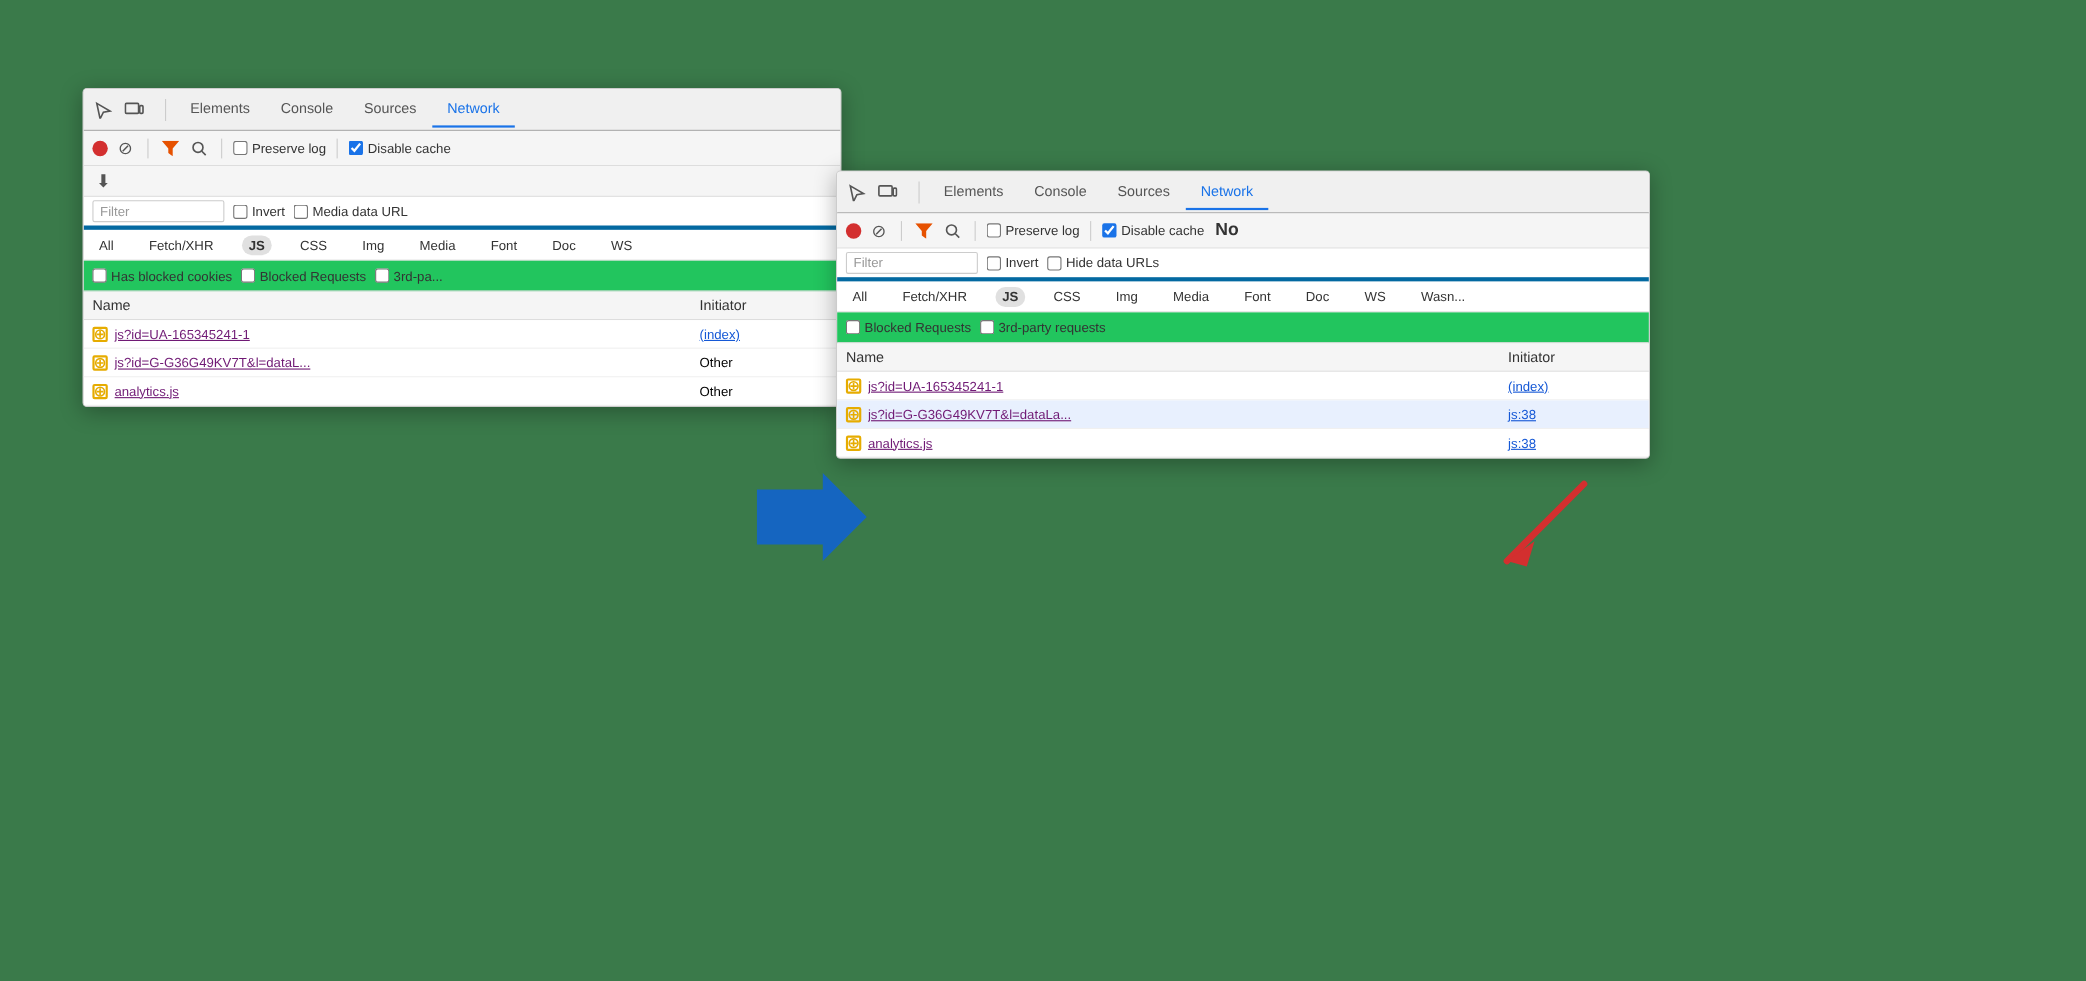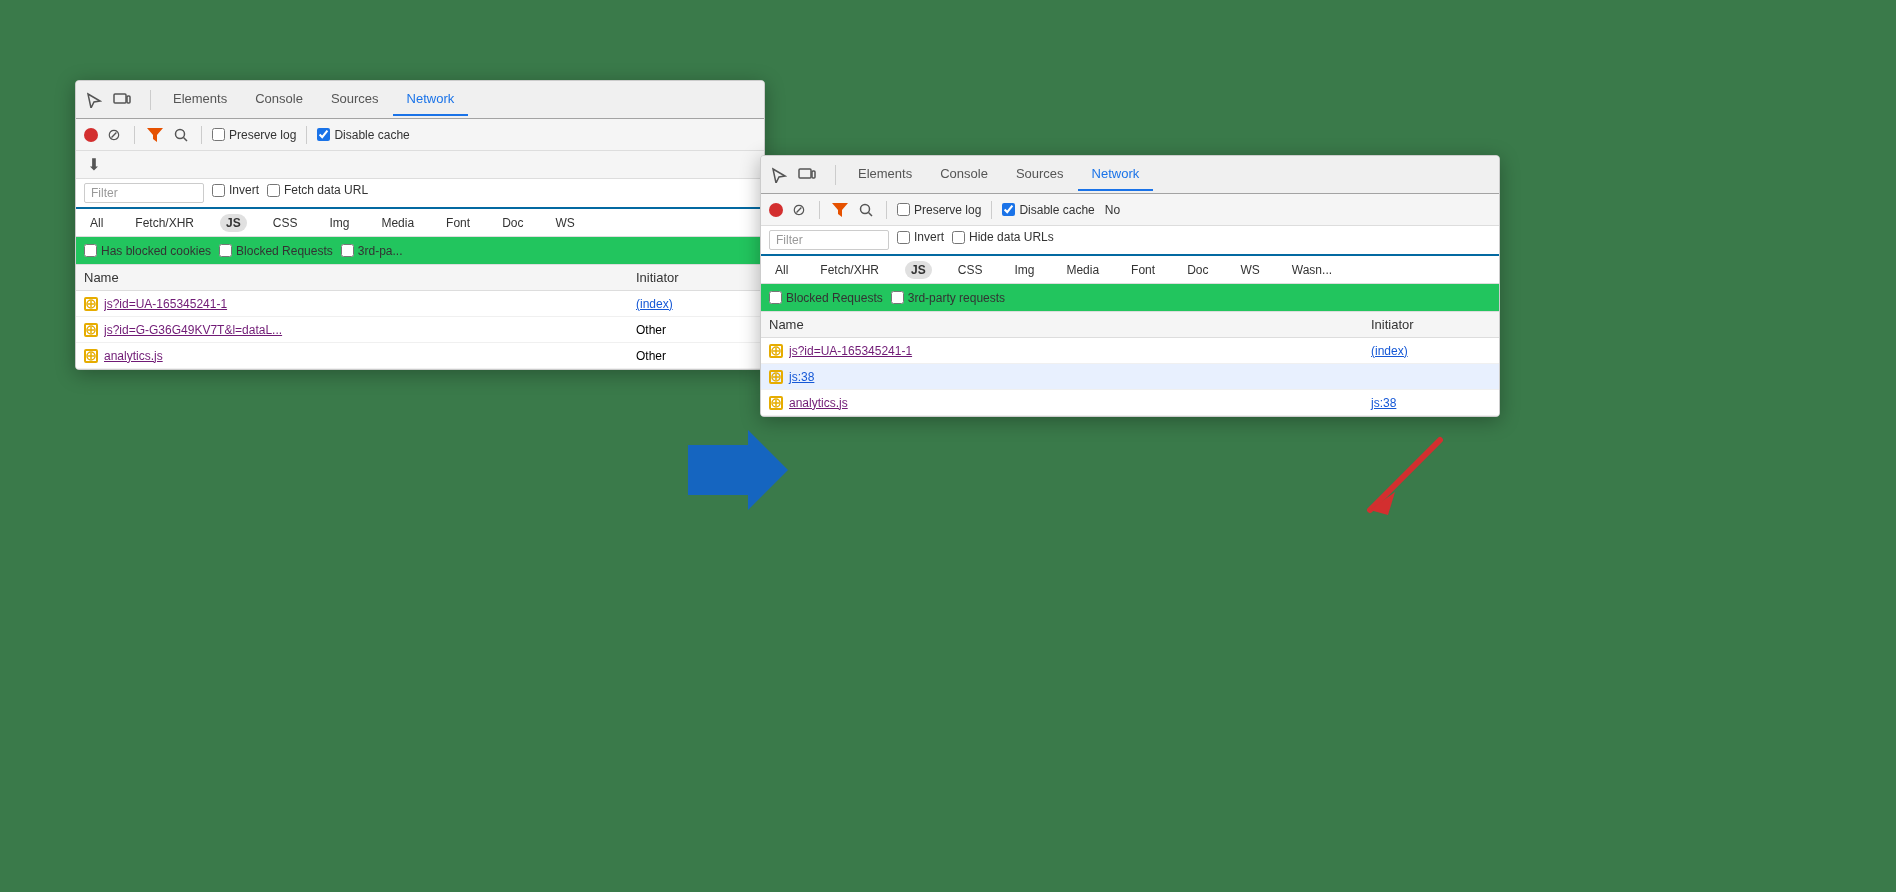--- a/index.html
+++ b/index.html
@@ -145,23 +145,23 @@
       align-items: center;
       background: #f5f5f5;
       border-bottom: 1px solid #ddd;
       padding: 4px 8px;
       height: 28px;
     }
 
     
     .filter-row {
       display: flex;
-      align-items: flex-start;
+      align-items: center;
       background: white;
-      border-bottom: 2px solid #0369a1;
+      border-bottom: 4px solid #0369a1;
       padding: 4px 8px;
       height: 30px;
       gap: 8px;
     }
 
     .filter-input {
       border: 1px solid #ccc;
       border-radius: 2px;
       padding: 2px 6px;
       font-size: 12px;
@@ -342,21 +342,21 @@
   </div>
 
   <div class="filter-row">
     <input type="text" class="filter-input" placeholder="Filter" style="">
     <label class="checkbox-label">
       <input type="checkbox" style="">
       <span>Invert</span>
     </label>
     <label class="checkbox-label">
       <input type="checkbox" style="">
-      <span>Fetch data URL</span>
+      <span>Media data URL</span>
     </label>
   </div>
 
   <div class="type-row">
     <button class="type-btn">All</button>
     <button class="type-btn">Fetch/XHR</button>
     <button class="type-btn active">JS</button>
     <button class="type-btn">CSS</button>
     <button class="type-btn">Img</button>
     <button class="type-btn">Media</button>
@@ -469,21 +469,21 @@
     <div class="toolbar-sep"></div>
     <label class="checkbox-label">
       <input type="checkbox" style="">
       <span>Preserve log</span>
     </label>
     <div class="toolbar-sep"></div>
     <label class="checkbox-label">
       <input type="checkbox" checked="" class="checkbox-checked" style="accent-color: rgb(26, 115, 232);">
       <span>Disable cache</span>
     </label>
-    <span style="font-size:12px; color:#333; margin-left:4px;">No</span>
+    <span style="font-size:16px; color:#333; margin-left:4px;font-weight:bold;">No</span>
   </div>
 
   <div class="filter-row">
     <input type="text" class="filter-input" placeholder="Filter" style="">
     <label class="checkbox-label">
       <input type="checkbox" style="">
       <span>Invert</span>
     </label>
     <label class="checkbox-label">
       <input type="checkbox" style="">
@@ -533,20 +533,21 @@
       <div class="initiator-link col-initiator">(index)</div>
     </div>
     <div class="table-row" style="background:#e8f0fe;">
       <div class="resource-icon">
         <svg width="10" height="10" viewBox="0 0 10 10">
             <circle cx="5" cy="5" r="4" fill="none" stroke="#e6ac00" stroke-width="1.5"></circle>
             <line x1="5" y1="2" x2="5" y2="8" stroke="#e6ac00" stroke-width="1.5"></line>
             <line x1="2" y1="5" x2="8" y2="5" stroke="#e6ac00" stroke-width="1.5"></line>
           </svg>
       </div>
+      <div class="resource-name">js?id=G-G36G49KV7T&amp;l=dataLa...</div>
       <div class="initiator-link col-initiator">js:38</div>
     </div>
     <div class="table-row">
       <div class="resource-icon">
         <svg width="10" height="10" viewBox="0 0 10 10">
             <circle cx="5" cy="5" r="4" fill="none" stroke="#e6ac00" stroke-width="1.5"></circle>
             <line x1="5" y1="2" x2="5" y2="8" stroke="#e6ac00" stroke-width="1.5"></line>
             <line x1="2" y1="5" x2="8" y2="5" stroke="#e6ac00" stroke-width="1.5"></line>
           </svg>
       </div>

